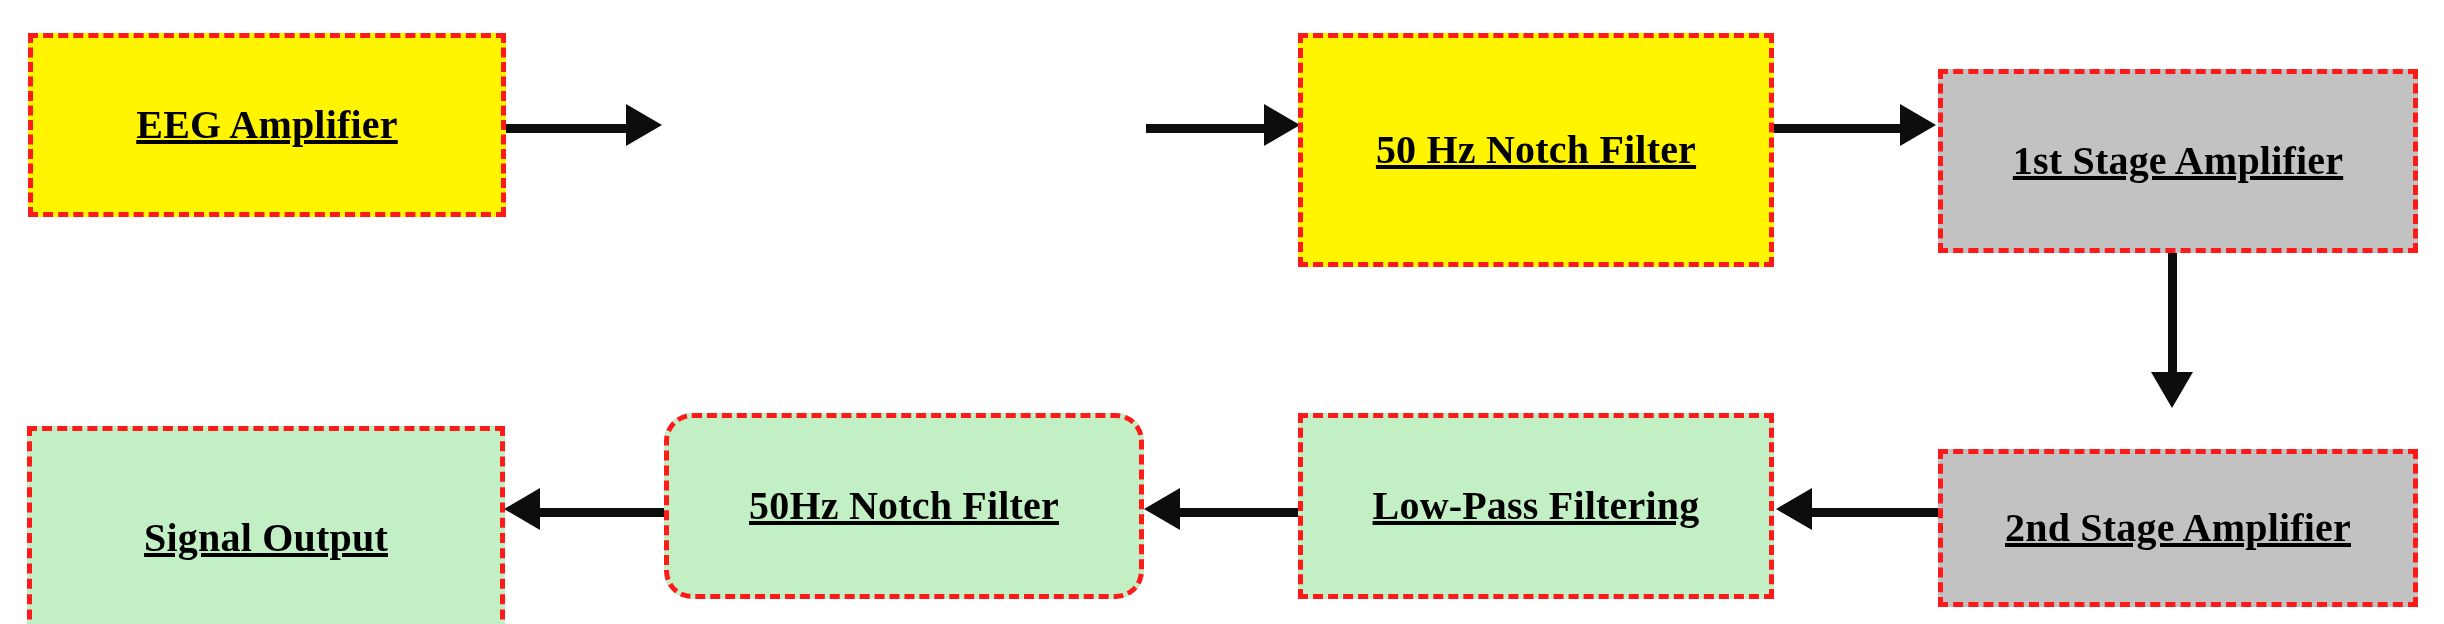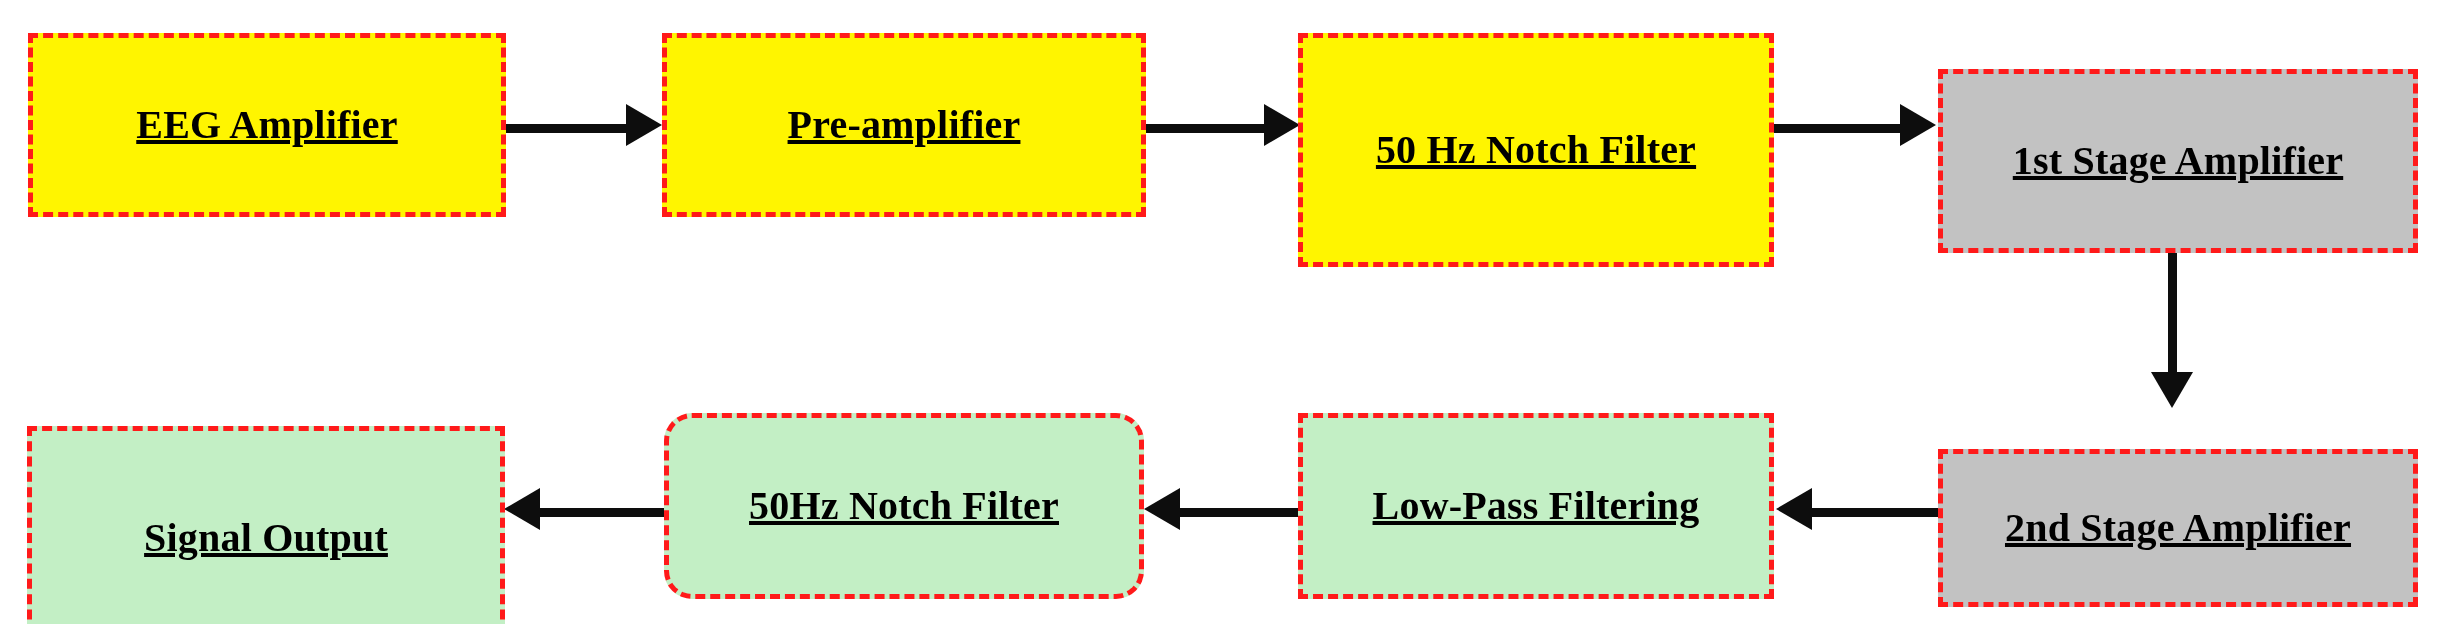--- a/index.html
+++ b/index.html
@@ -79,23 +79,20 @@
 </style>
 </head>
 <body>
 
 <div id="diagram-canvas">
 
   <div class="node fill-yellow" style="left:28px; top:33px; width:478px; height:184px;">
     <span class="node-label">EEG Amplifier</span>
   </div>
 
-  <div class="node fill-yellow" style="left:662px; top:33px; width:484px; height:184px;">
-    <span class="node-label">Pre-amplifier</span>
-  </div>
 
   <div class="node fill-yellow" style="left:1298px; top:33px; width:476px; height:234px;">
     <span class="node-label">50 Hz Notch Filter</span>
   </div>
 
   <div class="node fill-gray" style="left:1938px; top:33px; width:480px; height:184px;">
     <span class="node-label">1st Stage Amplifier</span>
   </div>
 
   <div class="node fill-gray" style="left:1938px; top:413px; width:480px; height:158px;">

